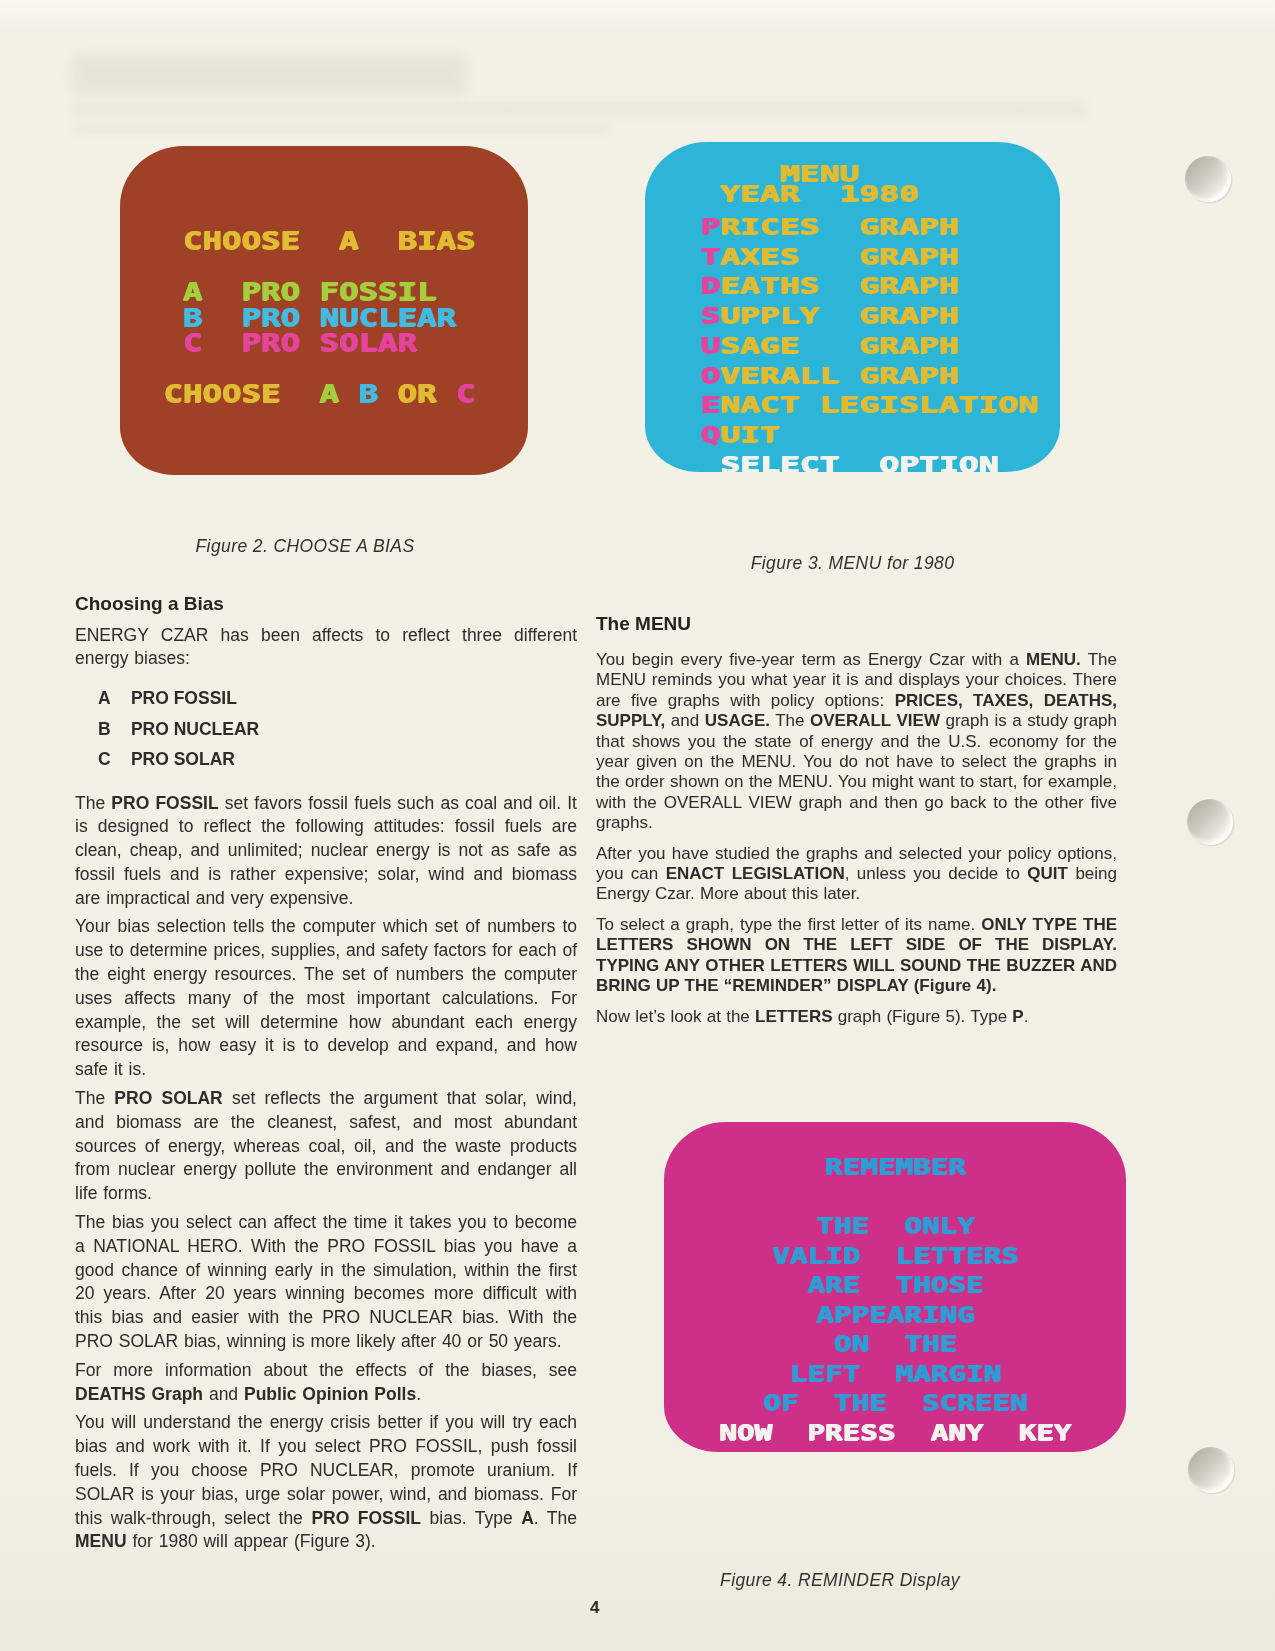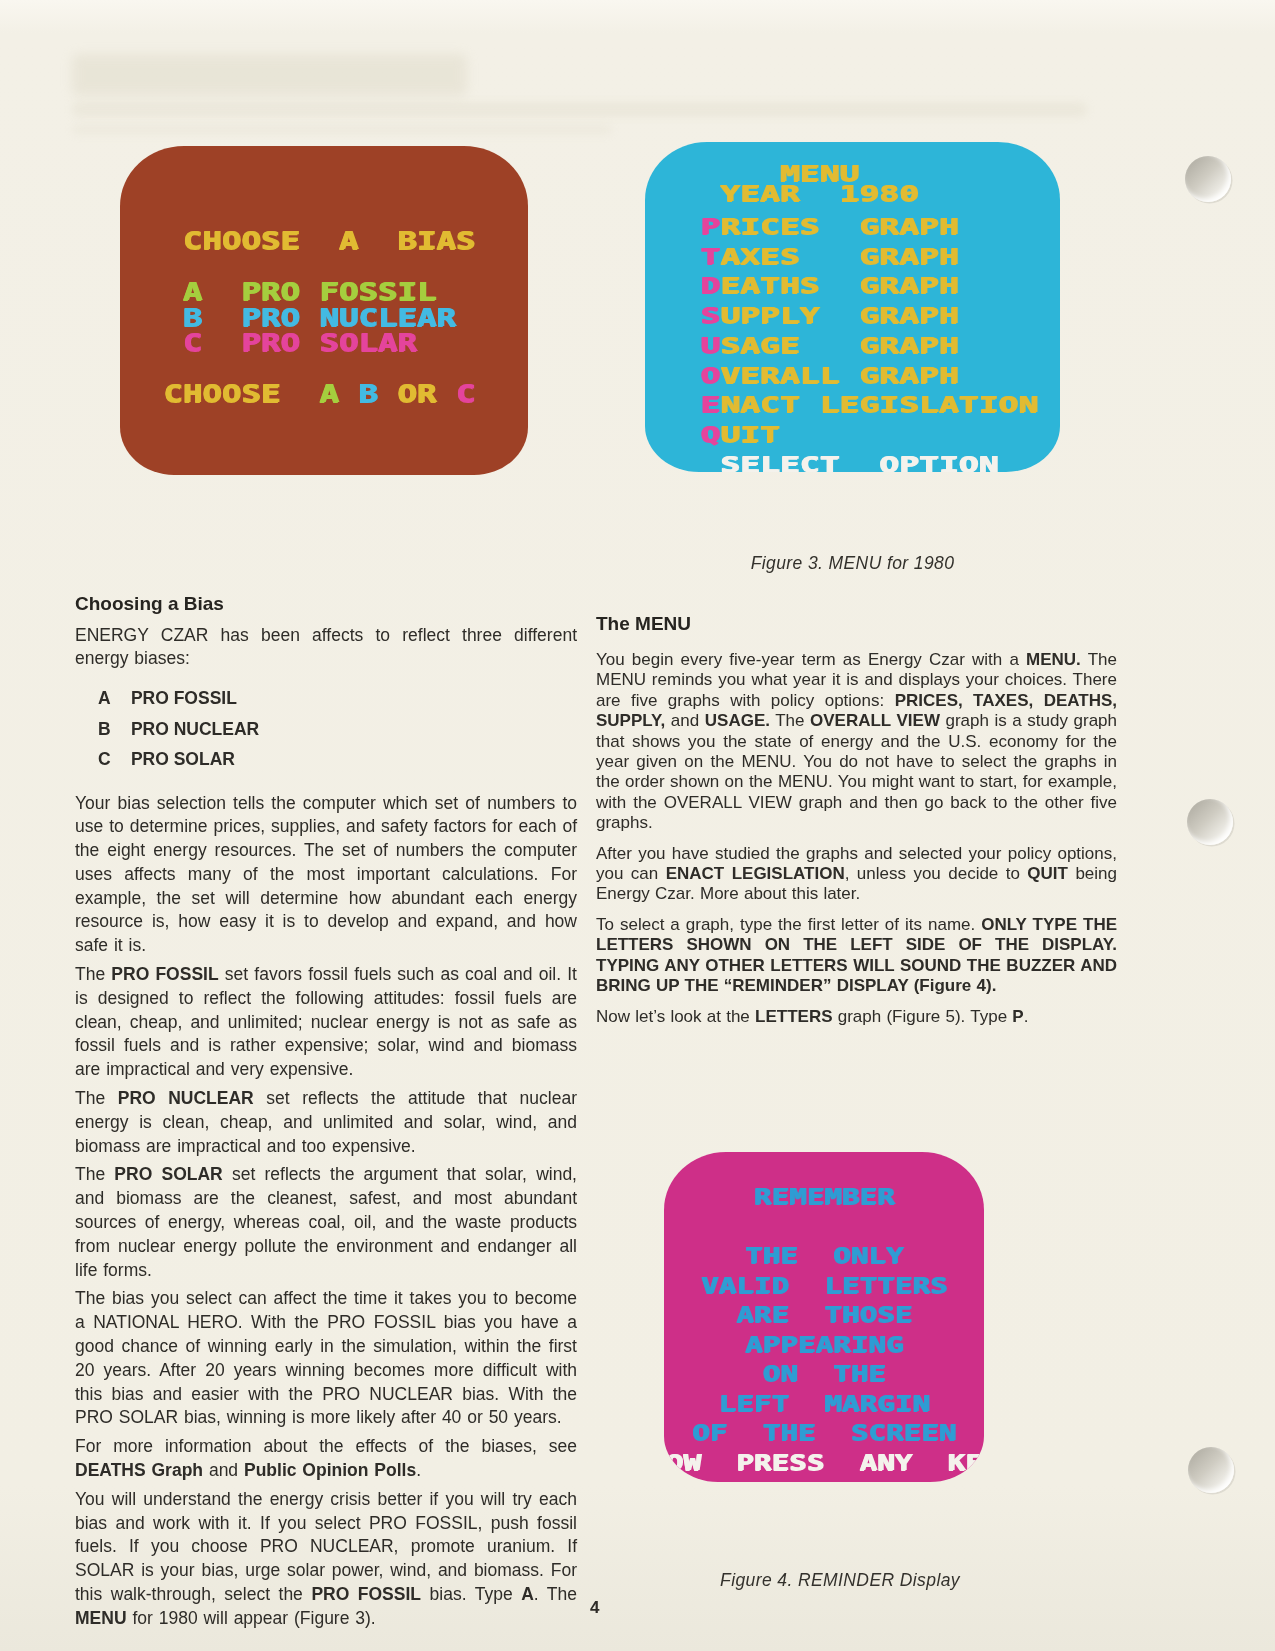--- a/index.html
+++ b/index.html
@@ -11,21 +11,21 @@
   
   .ghost{position:absolute;background:#cfc9b2;filter:blur(6px);border-radius:6px;}
   .ghost-1{left:72px;top:54px;width:395px;height:42px;opacity:.28;}
   .ghost-2{left:72px;top:102px;width:1015px;height:15px;opacity:.20;filter:blur(4px);}
   .ghost-3{left:72px;top:124px;width:540px;height:11px;opacity:.14;filter:blur(4px);}
 
   
   .crt{position:absolute;overflow:hidden;}
   .crt-bias{left:120px;top:146px;width:408px;height:329px;border-radius:64px 64px 54px 54px / 60px 60px 48px 48px;}
   .crt-menu{left:645px;top:142px;width:415px;height:330px;border-radius:62px 62px 54px 54px / 58px 58px 46px 46px;}
-  .crt-reminder{left:664px;top:1152px;width:320px;height:330px;border-radius:62px 62px 54px 54px / 58px 58px 46px 46px;}
+  .crt-reminder{left:664px;top:1122px;width:462px;height:330px;border-radius:62px 62px 54px 54px / 58px 58px 46px 46px;}
   .screen-lines{
     position:absolute;font-family:"DejaVu Sans Mono",monospace;font-weight:bold;
     text-shadow:1px 0 0 currentColor, 0 .5px 0 currentColor;
   }
   .sline{white-space:pre;}
   .bias-lines{left:43px;top:83px;font-size:24px;line-height:25.5px;transform:scaleX(1.35);transform-origin:0 0;}
   .menu-header{left:55px;top:22px;font-size:22px;line-height:20px;transform:scaleX(1.5);transform-origin:0 0;}
   .menu-items{left:55px;top:70px;font-size:22px;line-height:29.7px;transform:scaleX(1.5);transform-origin:0 0;}
   .reminder-lines{left:0;top:30px;width:100%;text-align:center;font-size:22px;line-height:29.5px;transform:scaleX(1.33);transform-origin:50% 0;}
 
@@ -74,20 +74,21 @@
     <div class="screen-lines bias-lines">
         <div class="sline"><span style="color: rgb(225, 187, 50);"> CHOOSE  A  BIAS</span></div>
         <div class="sline">&nbsp;</div>
         <div class="sline"><span style="color: rgb(165, 206, 62);"> A  PRO FOSSIL</span></div>
         <div class="sline"><span style="color: rgb(67, 186, 226);"> B  PRO NUCLEAR</span></div>
         <div class="sline"><span style="color: rgb(228, 68, 156);"> C  PRO SOLAR</span></div>
         <div class="sline">&nbsp;</div>
         <div class="sline"><span style="color: rgb(225, 187, 50);">CHOOSE  </span><span style="color: rgb(165, 206, 62);">A</span><span style="color: rgb(225, 187, 50);"> </span><span style="color: rgb(67, 186, 226);">B</span><span style="color: rgb(225, 187, 50);"> OR </span><span style="color: rgb(228, 68, 156);">C</span></div>
       </div>
   </div>
+  <div class="caption cap2">Figure 2. CHOOSE A BIAS</div>
 
   <div class="crt crt-menu" style="background: rgb(45, 181, 216);">
     <div class="screen-lines menu-header">
         <div class="sline"><span style="color: rgb(225, 187, 50);">    MENU</span></div>
         <div class="sline"><span style="color: rgb(225, 187, 50);"> YEAR  1980</span></div>
       </div>
     <div class="screen-lines menu-items">
         <div class="sline"><span style="color: rgb(228, 68, 156);">P</span><span style="color: rgb(225, 187, 50);">RICES  GRAPH</span></div>
         <div class="sline"><span style="color: rgb(228, 68, 156);">T</span><span style="color: rgb(225, 187, 50);">AXES   GRAPH</span></div>
         <div class="sline"><span style="color: rgb(228, 68, 156);">D</span><span style="color: rgb(225, 187, 50);">EATHS  GRAPH</span></div>
@@ -111,23 +112,22 @@
       </div>
       <div class="bias-row">
         <span class="bias-key">B</span>
         <span class="bias-label">PRO NUCLEAR</span>
       </div>
       <div class="bias-row">
         <span class="bias-key">C</span>
         <span class="bias-label">PRO SOLAR</span>
       </div>
     </div>
+    <p class="para">The <b>PRO FOSSIL</b> set favors fossil fuels such as coal and oil. It is designed to reflect the following attitudes: fossil fuels are clean, cheap, and unlimited; nuclear energy is not as safe as fossil fuels and is rather expensive; solar, wind and biomass are impractical and very expensive.</p>
     <p class="para">Your bias selection tells the computer which set of numbers to use to determine prices, supplies, and safety factors for each of the eight energy resources. The set of numbers the computer uses affects many of the most important calculations. For example, the set will determine how abundant each energy resource is, how easy it is to develop and expand, and how safe it is.</p>
-    <p class="para">The <b>PRO FOSSIL</b> set favors fossil fuels such as coal and oil. It is designed to reflect the following attitudes: fossil fuels are clean, cheap, and unlimited; nuclear energy is not as safe as fossil fuels and is rather expensive; solar, wind and biomass are impractical and very expensive.</p>
-    <p class="para">The <b>PRO NUCLEAR</b> set reflects the attitude that nuclear energy is clean, cheap, and unlimited and solar, wind, and biomass are impractical and too expensive.</p>
     <p class="para">The <b>PRO SOLAR</b> set reflects the argument that solar, wind, and biomass are the cleanest, safest, and most abundant sources of energy, whereas coal, oil, and the waste products from nuclear energy pollute the environment and endanger all life forms.</p>
     <p class="para">The bias you select can affect the time it takes you to become a NATIONAL HERO. With the PRO FOSSIL bias you have a good chance of winning early in the simulation, within the first 20 years. After 20 years winning becomes more difficult with this bias and easier with the PRO NUCLEAR bias. With the PRO SOLAR bias, winning is more likely after 40 or 50 years.</p>
     <p class="para">For more information about the effects of the biases, see <b>DEATHS Graph</b> and <b>Public Opinion Polls</b>.</p>
     <p class="para">You will understand the energy crisis better if you will try each bias and work with it. If you select PRO FOSSIL, push fossil fuels. If you choose PRO NUCLEAR, promote uranium. If SOLAR is your bias, urge solar power, wind, and biomass. For this walk-through, select the <b>PRO FOSSIL</b> bias. Type <b>A</b>. The <b>MENU</b> for 1980 will appear (Figure 3).</p>
   </div>
 
   <div class="col col-right">
     <h3>The MENU</h3>
     <p class="para">You begin every five-year term as Energy Czar with a <b>MENU.</b> The MENU reminds you what year it is and displays your choices. There are five graphs with policy options: <b>PRICES, TAXES, DEATHS, SUPPLY,</b> and <b>USAGE.</b> The <b>OVERALL VIEW</b> graph is a study graph that shows you the state of energy and the U.S. economy for the year given on the MENU. You do not have to select the graphs in the order shown on the MENU. You might want to start, for example, with the OVERALL VIEW graph and then go back to the other five graphs.</p>
     <p class="para">After you have studied the graphs and selected your policy options, you can <b>ENACT LEGISLATION</b>, unless you decide to <b>QUIT</b> being Energy Czar. More about this later.</p>

